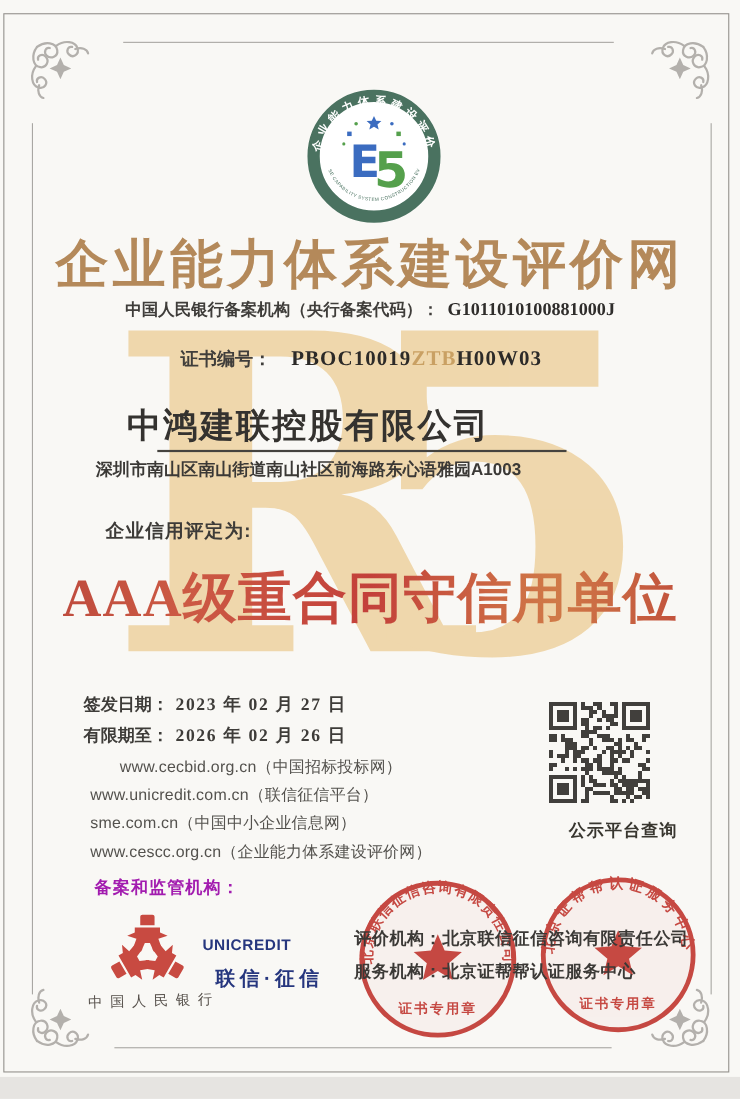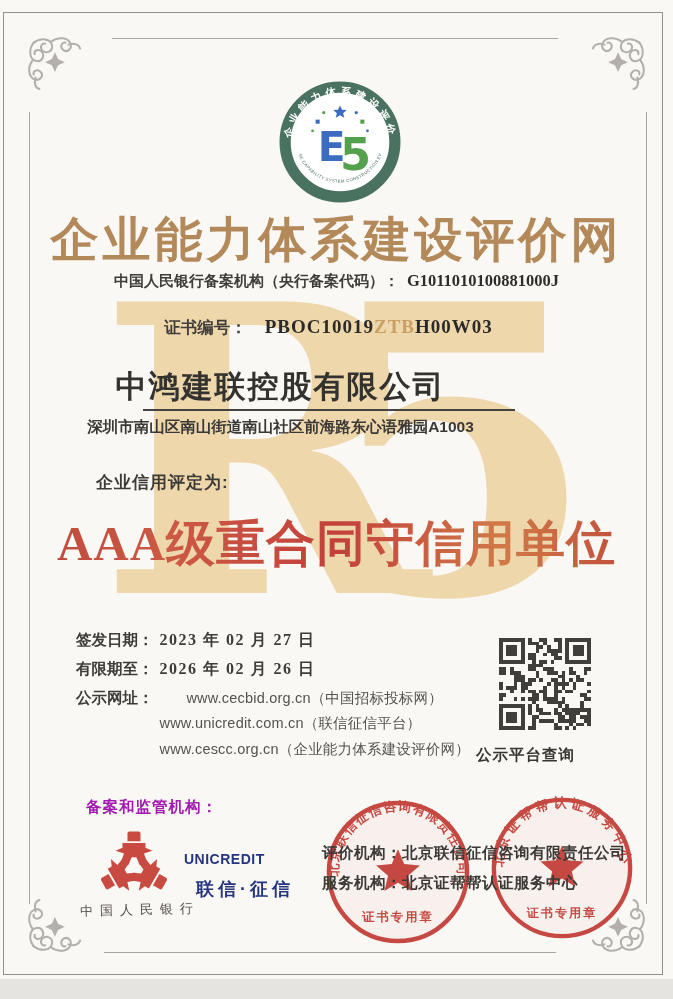--- a/index.html
+++ b/index.html
@@ -55,21 +55,21 @@
   .detail-row .val{font-family:"Liberation Serif","DejaVu Serif",serif;font-size:16px;letter-spacing:1.5px;margin-left:6px;}
   .row-issue{top:630px;text-align:right;} .row-valid{top:659px;}
   .row-urls{top:688px;display:flex;}
   .row-urls .lbl{font-weight:bold;}
   .url-list{margin-left:6px;}
   .url-item{font-size:14.5px;font-weight:normal;color:#54524e;line-height:25.8px;letter-spacing:0.2px;}
   .url-item:first-child{line-height:20px;margin-bottom:3px;text-align:center;}
 
   .qr-box{left:499px;top:638px;width:92px;height:92px;}
   .qr-box svg{width:100%;height:100%;}
-  .qr-caption{left:476px;top:745px;width:140px;text-align:left;font-size:15.5px;font-weight:bold;color:#38362f;letter-spacing:1px;}
+  .qr-caption{left:476px;top:745px;width:140px;text-align:right;font-size:15.5px;font-weight:bold;color:#38362f;letter-spacing:1px;}
 
   .regulator-label{left:86px;top:797px;font-size:15.5px;font-weight:bold;color:#a21caf;letter-spacing:1px;}
   .pboc-logo{left:92px;top:822px;width:84px;height:76px;}
   .pboc-name{left:70px;top:901px;width:140px;text-align:center;font-size:13px;color:#56504b;letter-spacing:7px;
     font-family:"Liberation Serif","DejaVu Serif",serif;transform:rotate(-1.5deg);}
   .uni-en{left:184px;top:851px;font-size:14px;font-weight:bold;color:var(--navy);letter-spacing:0.5px;}
   .uni-cn{left:196px;top:877px;font-size:18px;font-weight:bold;color:var(--navy);letter-spacing:4px;}
 
   .stamp{z-index:3;opacity:.9;}
   .stamp svg{width:100%;height:100%;}
@@ -158,24 +158,24 @@
 <div class="layer rating-label">企业信用评定为:</div>
 <div class="layer rating-value">AAA级重合同守信用单位</div>
 
 <div class="layer detail-row row-issue">
   <span>签发日期：</span><span class="val">2023 年 02 月 27 日</span>
 </div>
 <div class="layer detail-row row-valid">
   <span>有限期至：</span><span class="val">2026 年 02 月 26 日</span>
 </div>
 <div class="layer detail-row row-urls">
-  <span class="lbl">公示网址：</span>
   <div class="url-list">
     <div class="url-item">www.cecbid.org.cn（中国招标投标网）</div>
     <div class="url-item">www.unicredit.com.cn（联信征信平台）</div>
+    <div class="url-item">sme.com.cn（中国中小企业信息网）</div>
     <div class="url-item">www.cescc.org.cn（企业能力体系建设评价网）</div>
   </div>
 </div>
 
 <div class="layer qr-box">
   <svg id="qr" viewBox="0 0 25 25" shape-rendering="crispEdges">
       <rect x="0" y="0" width="25" height="25" fill="#f9f8f5"></rect>
       <rect x="0" y="0" width="7" height="7" fill="#413f3c"></rect>
       <rect x="1" y="1" width="5" height="5" fill="#f9f8f5"></rect>
       <rect x="2" y="2" width="3" height="3" fill="#413f3c"></rect>

